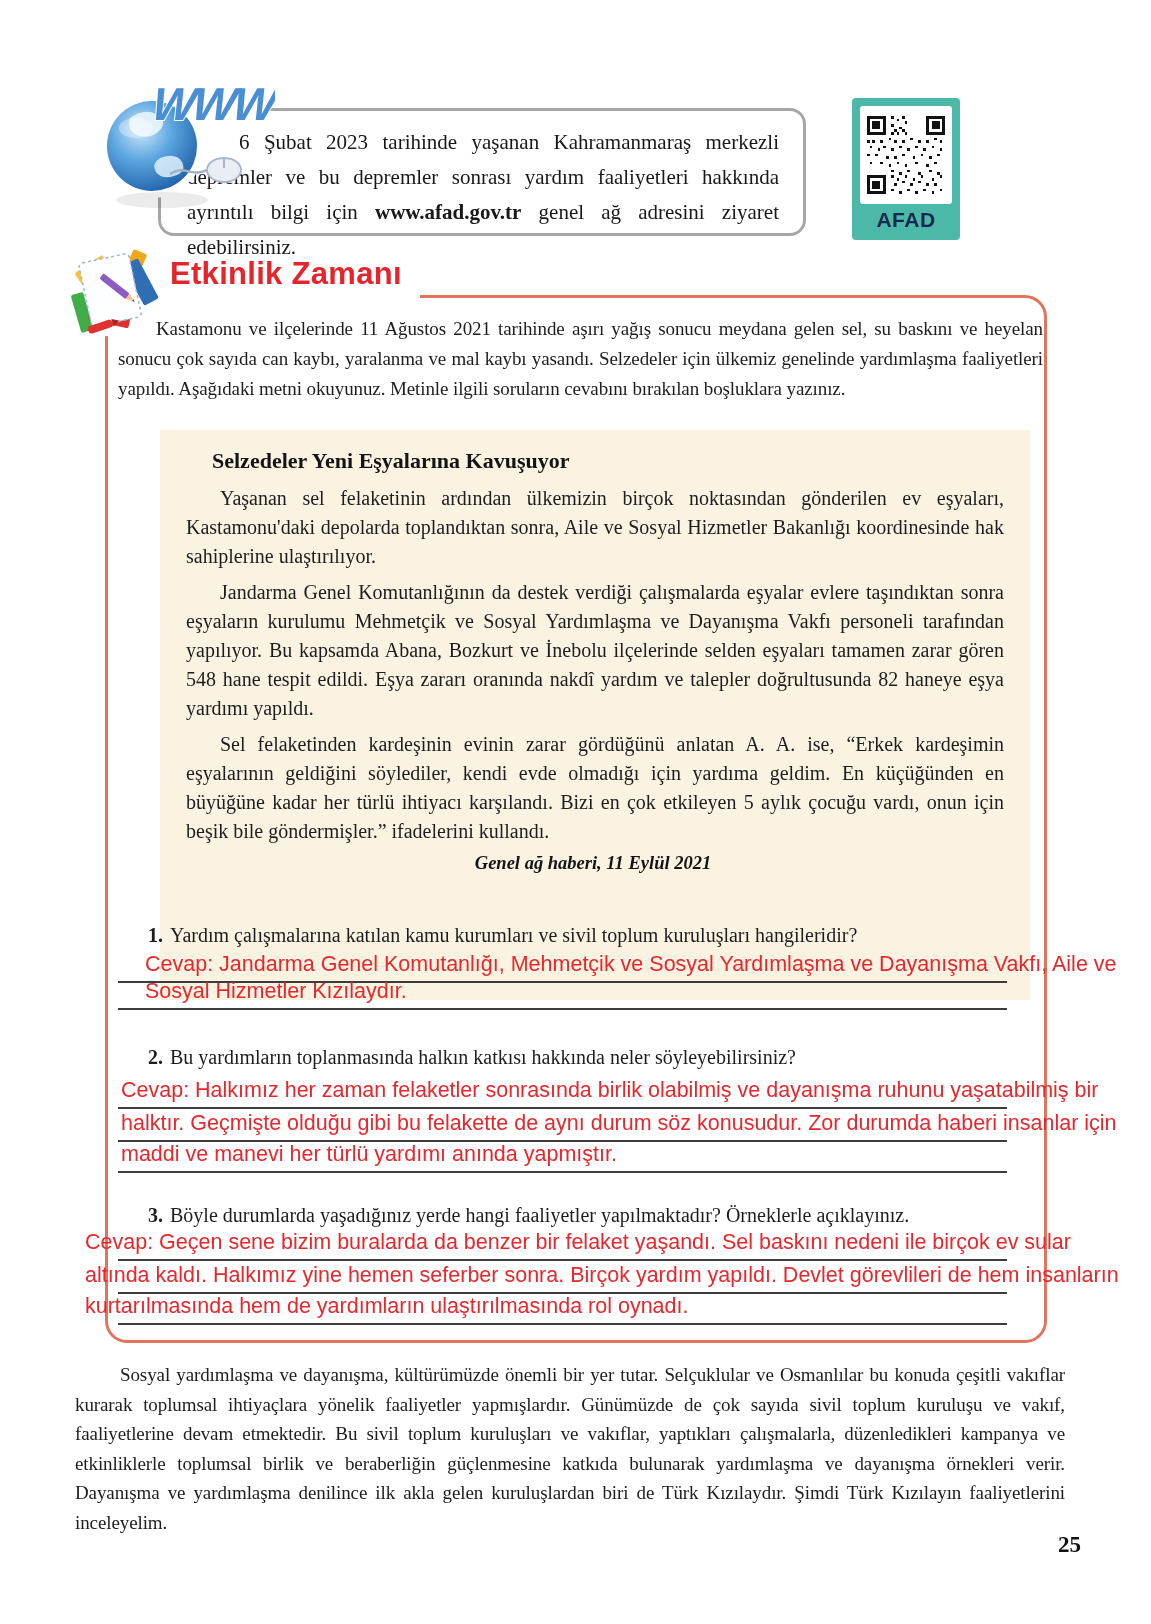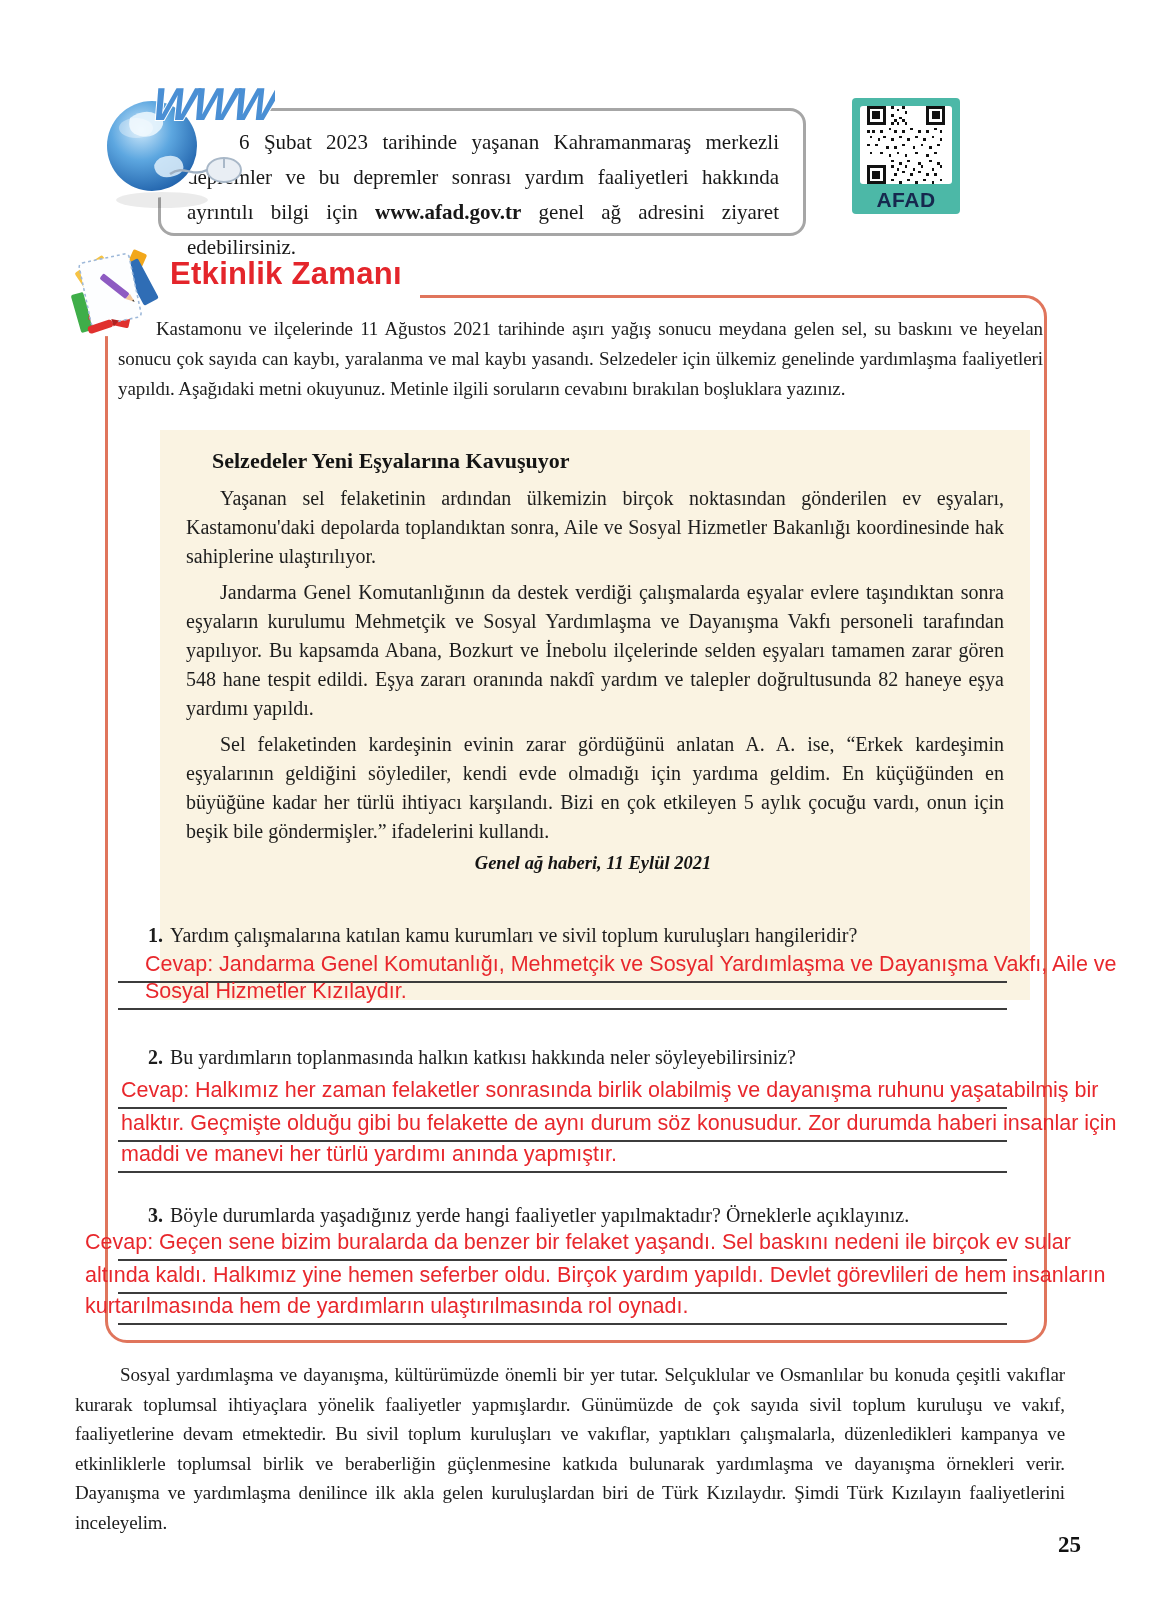--- a/index.html
+++ b/index.html
@@ -15,21 +15,21 @@
     padding:14px 24px 10px 26px;
   }
   .info-text{
     font-size:21px; line-height:35px; text-align:justify; text-indent:52px;
     color:#181818;
   }
   .info-text .url{font-weight:bold;}
   .globe-wrap{position:absolute; left:100px; top:66px; width:175px; height:165px; z-index:3;}
   
   .qr-card{
-    position:absolute; left:852px; top:98px; width:108px; height:116px;
+    position:absolute; left:852px; top:98px; width:108px; height:142px;
     background:#4cb8a7; border-radius:4px; box-sizing:border-box;
     display:flex; flex-direction:column; align-items:center; padding:8px 8px 4px 8px;
   }
   .qr-white{background:#fff; width:92px; height:98px; border-radius:3px; display:flex; align-items:center; justify-content:center;}
   .qr-label{
     font-family:"Liberation Sans", sans-serif; font-weight:bold; font-size:21px;
     color:#16284e; margin-top:4px; letter-spacing:0.5px;
   }
   
   .border-mask{position:absolute; left:95px; top:282px; width:300px; height:26px; background:#fff; z-index:2;}
@@ -173,20 +173,20 @@
   <div class="ans a1" style="top:949px"><span class="txt">Cevap: Jandarma Genel Komutanlığı, Mehmetçik ve Sosyal Yardımlaşma ve Dayanışma Vakfı, Aile ve</span></div>
   <div class="ans a1" style="top:976px"><span class="txt">Sosyal Hizmetler Kızılaydır.</span></div>
 
   <div class="q-row q2"><span class="q-num">2.</span><span>Bu yardımların toplanmasında halkın katkısı hakkında neler söyleyebilirsiniz?</span></div>
   <div class="ans a2" style="top:1075px"><span class="txt">Cevap: Halkımız her zaman felaketler sonrasında birlik olabilmiş ve dayanışma ruhunu yaşatabilmiş bir</span></div>
   <div class="ans a2" style="top:1108px"><span class="txt">halktır. Geçmişte olduğu gibi bu felakette de aynı durum söz konusudur. Zor durumda haberi insanlar için</span></div>
   <div class="ans a2" style="top:1139px"><span class="txt">maddi ve manevi her türlü yardımı anında yapmıştır.</span></div>
 
   <div class="q-row q3"><span class="q-num">3.</span><span>Böyle durumlarda yaşadığınız yerde hangi faaliyetler yapılmaktadır? Örneklerle açıklayınız.</span></div>
   <div class="ans a3" style="top:1227px"><span class="txt">Cevap: Geçen sene bizim buralarda da benzer bir felaket yaşandı. Sel baskını nedeni ile birçok ev sular</span></div>
-  <div class="ans a3" style="top:1260px"><span class="txt">altında kaldı. Halkımız yine hemen seferber oldu. Birçok yardım yapıldı. Devlet görevlileri de hem insanların</span></div>
+  <div class="ans a3" style="top:1260px"><span class="txt">altında kaldı. Halkımız yine hemen seferber sonra. Birçok yardım yapıldı. Devlet görevlileri de hem insanların</span></div>
   <div class="ans a3" style="top:1291px"><span class="txt">kurtarılmasında hem de yardımların ulaştırılmasında rol oynadı.</span></div>
 
   <div class="closing">Sosyal yardımlaşma ve dayanışma, kültürümüzde önemli bir yer tutar. Selçuklular ve Osmanlılar bu konuda çeşitli vakıflar kurarak toplumsal ihtiyaçlara yönelik faaliyetler yapmışlardır. Günümüzde de çok sayıda sivil toplum kuruluşu ve vakıf, faaliyetlerine devam etmektedir. Bu sivil toplum kuruluşları ve vakıflar, yaptıkları çalışmalarla, düzenledikleri kampanya ve etkinliklerle toplumsal birlik ve beraberliğin güçlenmesine katkıda bulunarak yardımlaşma ve dayanışma örnekleri verir. Dayanışma ve yardımlaşma denilince ilk akla gelen kuruluşlardan biri de Türk Kızılaydır. Şimdi Türk Kızılayın faaliyetlerini inceleyelim.</div>
 
   <div class="page-number">25</div>
 
 </div>
 
 </body></html>

